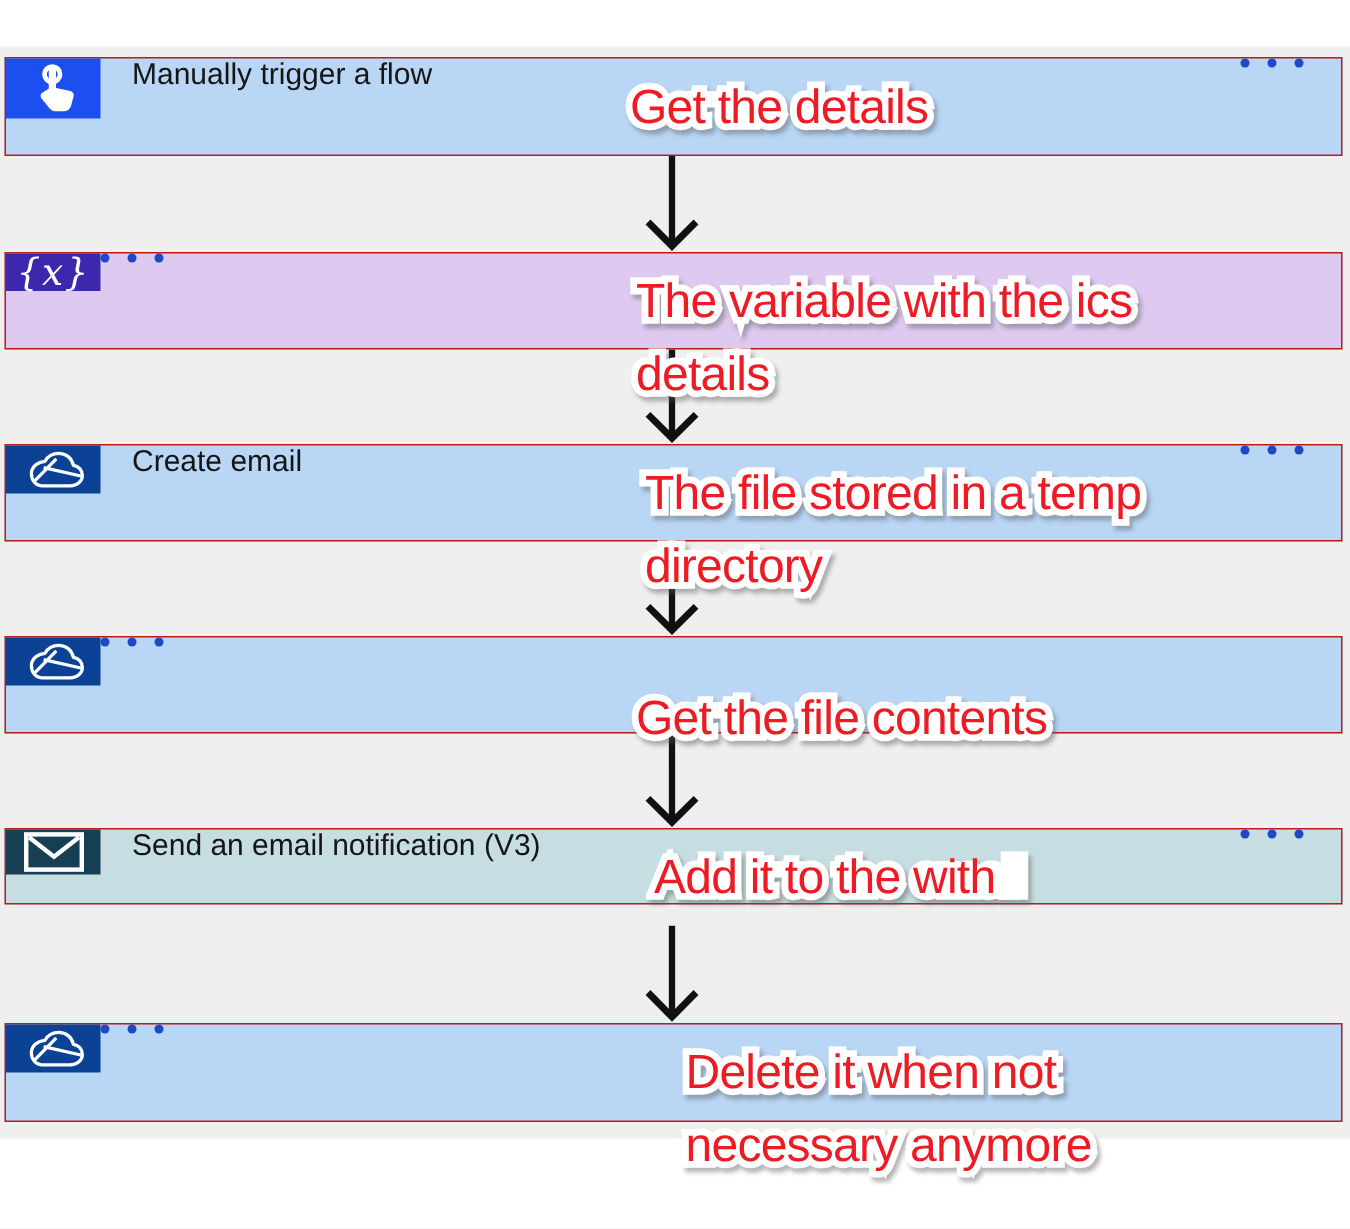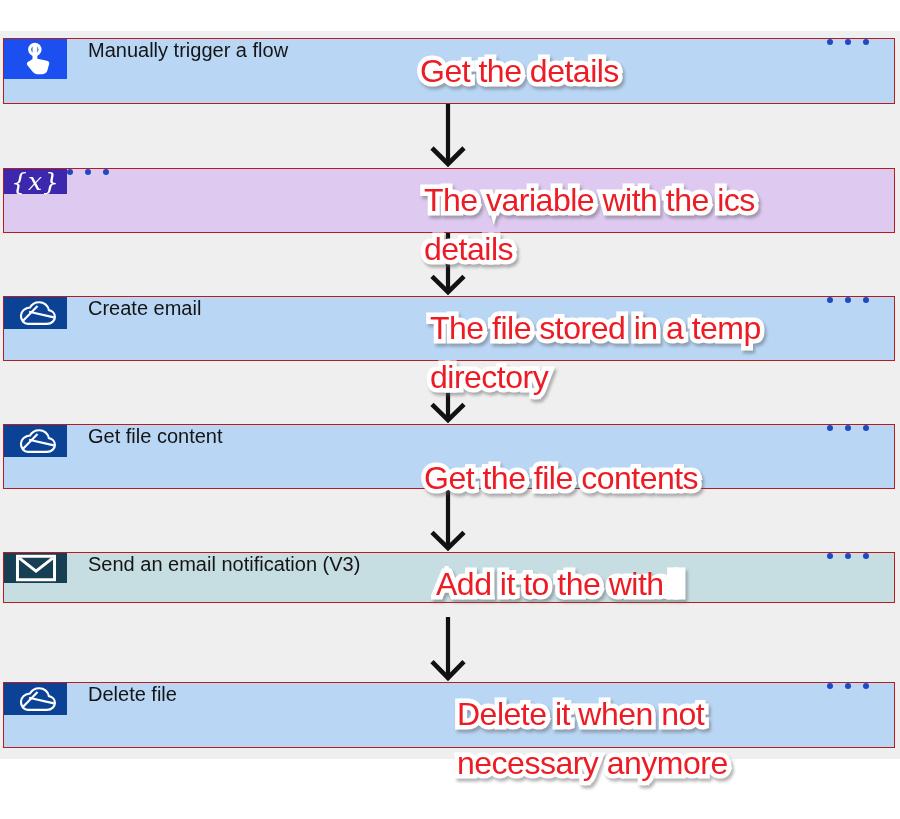--- a/index.html
+++ b/index.html
@@ -106,21 +106,20 @@
 </div>
 
 <div class="step bg-blue" style="top:424px;height:65px;">
   <div class="iconbox ic-od">
     <svg class="glyph-od" viewBox="0 0 36 24">
       <path d="M11.5 20.5 h15 c3.6 0 6.3 -2.4 6.3 -5.4 c0 -2.7 -2 -4.9 -4.7 -5.3 C27.4 6 24.2 3.6 20.5 3.6 c-3.1 0 -5.8 1.6 -7.2 4.1 C9.6 7.9 6.2 10.6 6.2 14.2 c0 3.5 2.4 6.3 5.3 6.3 Z" fill="none" stroke="#fff" stroke-width="1.7" stroke-linejoin="round"></path>
       <path d="M7.7 18.2 L19.2 6.5" stroke="#fff" stroke-width="1.7" fill="none"></path>
       <path d="M12.6 11 L32 15.4" stroke="#fff" stroke-width="1.7" fill="none"></path>
     </svg>
   </div>
-  <div class="title">Get file content</div>
   <div class="menu">
     <span class="dot"></span>
     <span class="dot"></span>
     <span class="dot"></span>
   </div>
 </div>
 
 <div class="step bg-teal" style="top:552px;height:51px;">
   <div class="iconbox ic-mail">
     <svg class="glyph-mail" viewBox="0 0 34 24">
@@ -137,21 +136,20 @@
 </div>
 
 <div class="step bg-blue" style="top:682px;height:66px;">
   <div class="iconbox ic-od">
     <svg class="glyph-od" viewBox="0 0 36 24">
       <path d="M11.5 20.5 h15 c3.6 0 6.3 -2.4 6.3 -5.4 c0 -2.7 -2 -4.9 -4.7 -5.3 C27.4 6 24.2 3.6 20.5 3.6 c-3.1 0 -5.8 1.6 -7.2 4.1 C9.6 7.9 6.2 10.6 6.2 14.2 c0 3.5 2.4 6.3 5.3 6.3 Z" fill="none" stroke="#fff" stroke-width="1.7" stroke-linejoin="round"></path>
       <path d="M7.7 18.2 L19.2 6.5" stroke="#fff" stroke-width="1.7" fill="none"></path>
       <path d="M12.6 11 L32 15.4" stroke="#fff" stroke-width="1.7" fill="none"></path>
     </svg>
   </div>
-  <div class="title">Delete file</div>
   <div class="menu">
     <span class="dot"></span>
     <span class="dot"></span>
     <span class="dot"></span>
   </div>
 </div>
 
 <div class="arrow" style="top:104px;height:64px;">
   <svg viewBox="0 0 44 64" preserveAspectRatio="none">
       <line x1="22" y1="0" x2="22" y2="57" stroke="#111" stroke-width="4.2"></line>

